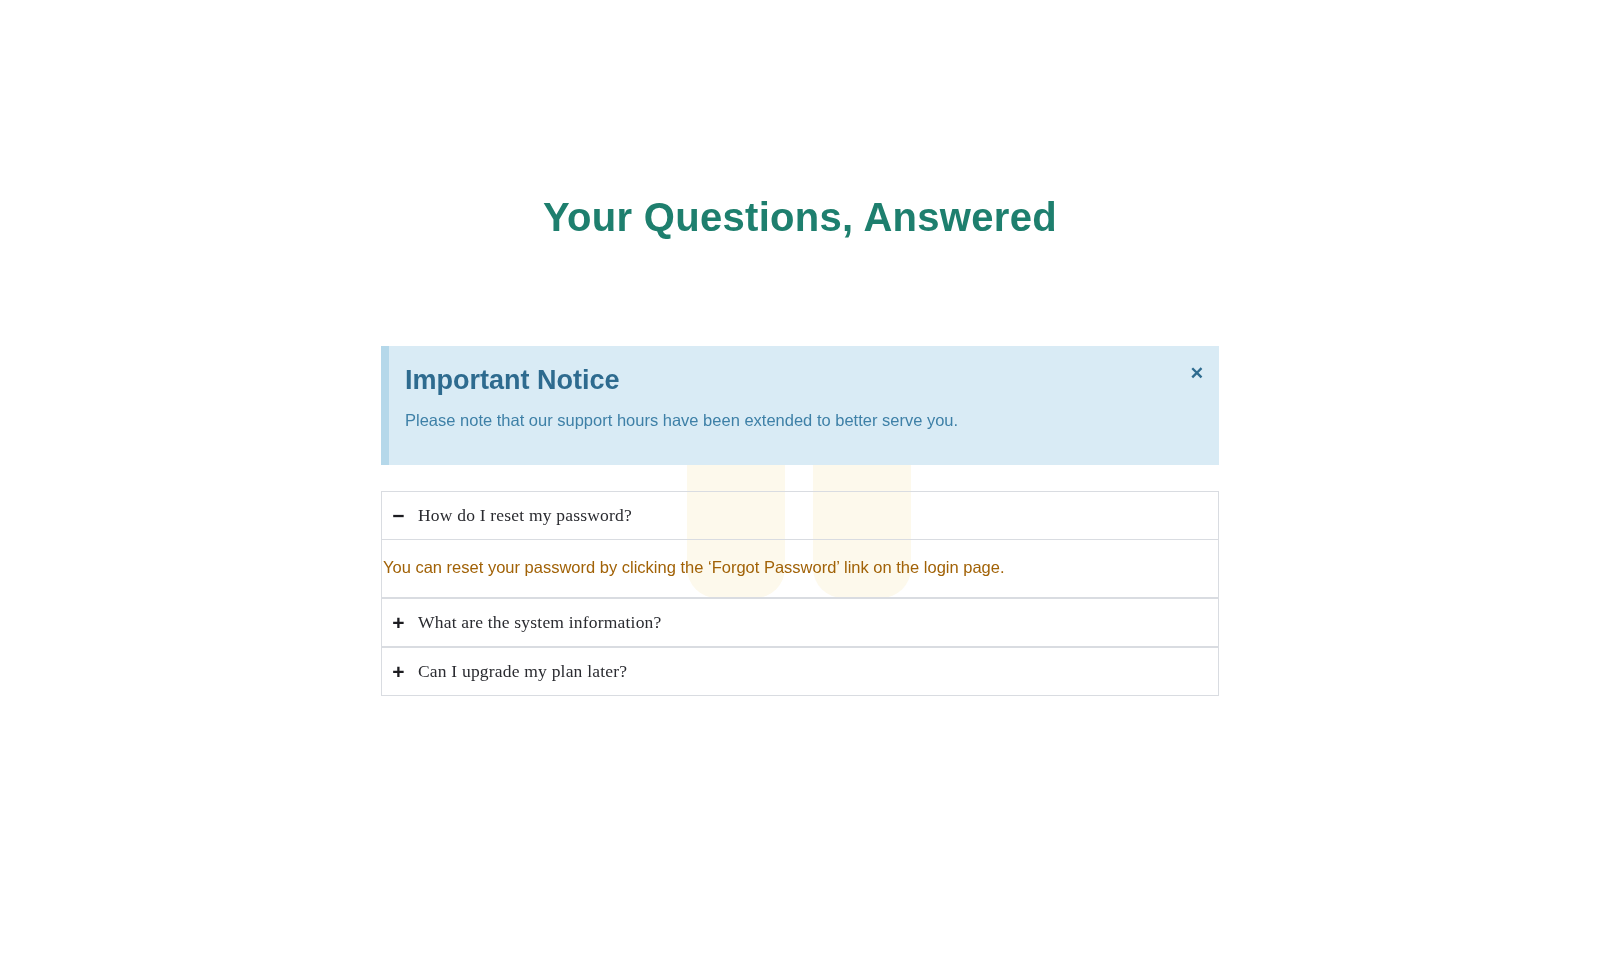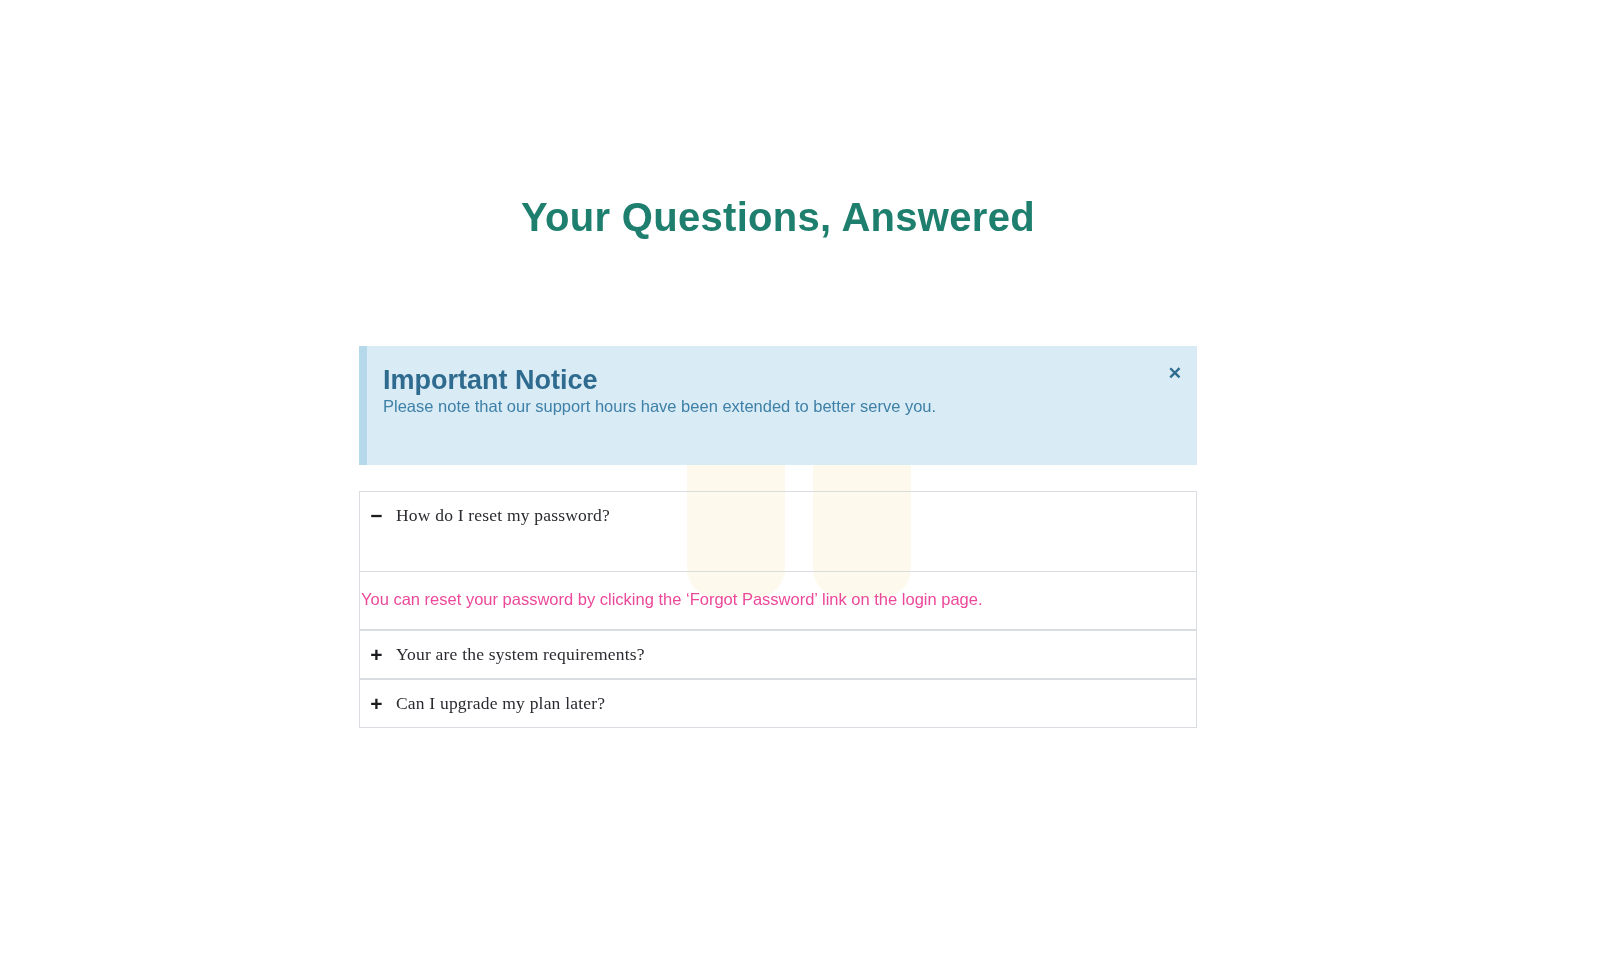--- a/index.html
+++ b/index.html
@@ -19,21 +19,21 @@
     top: 378px;
     background: #fdf9ec;
     border-radius: 30px;
     z-index: 0;
   }
   .decor-bar.one { left: 687px; }
   .decor-bar.two { left: 813px; }
 
   .content {
     position: absolute;
-    left: 359px;
+    left: 381px;
     top: 0;
     width: 838px;
     z-index: 1;
   }
 
   .page-title {
     margin-top: 196px;
     text-align: center;
     font-size: 40px;
     font-weight: 700;
@@ -58,20 +58,21 @@
     padding: 19px 24px 0 16px;
     position: relative;
   }
   .notice-heading {
     font-size: 27px;
     font-weight: 700;
     color: #2e6b8f;
     line-height: 1.15;
   }
   .notice-body {
+    margin-top: 14px;
     font-size: 16.5px;
     color: #3e80a7;
     line-height: 1.3;
   }
   .notice-close {
     position: absolute;
     top: 17px;
     right: 13px;
     border: none;
     background: transparent;
@@ -110,23 +111,22 @@
   .faq-question-label {
     font-size: 17.5px;
     color: #2a2b30;
     letter-spacing: 0.2px;
     font-family: Liberation Serif, serif;
   }
   .faq-answer {
     border-top: 1px solid #d9dce1;
     padding: 17px 0 19px 1px;
     font-size: 16.5px;
-    color: #ec4899;
+    color: #a16207;
     line-height: 1.25;
-    margin-top: 32px;
   }
 </style>
 </head>
 <body>
 
 <div class="decor-bar one"></div>
 <div class="decor-bar two"></div>
 
 <div class="content">
 
@@ -145,21 +145,21 @@
       <div class="faq-question">
         <span class="faq-toggle-icon">−</span>
         <span class="faq-question-label">How do I reset my password?</span>
       </div>
       <div class="faq-answer">You can reset your password by clicking the ‘Forgot Password’ link on the login page.</div>
     </div>
 
     <div class="faq-item">
       <div class="faq-question">
         <span class="faq-toggle-icon">+</span>
-        <span class="faq-question-label">Your are the system requirements?</span>
+        <span class="faq-question-label">What are the system information?</span>
       </div>
     </div>
 
     <div class="faq-item">
       <div class="faq-question">
         <span class="faq-toggle-icon">+</span>
         <span class="faq-question-label">Can I upgrade my plan later?</span>
       </div>
     </div>
 

